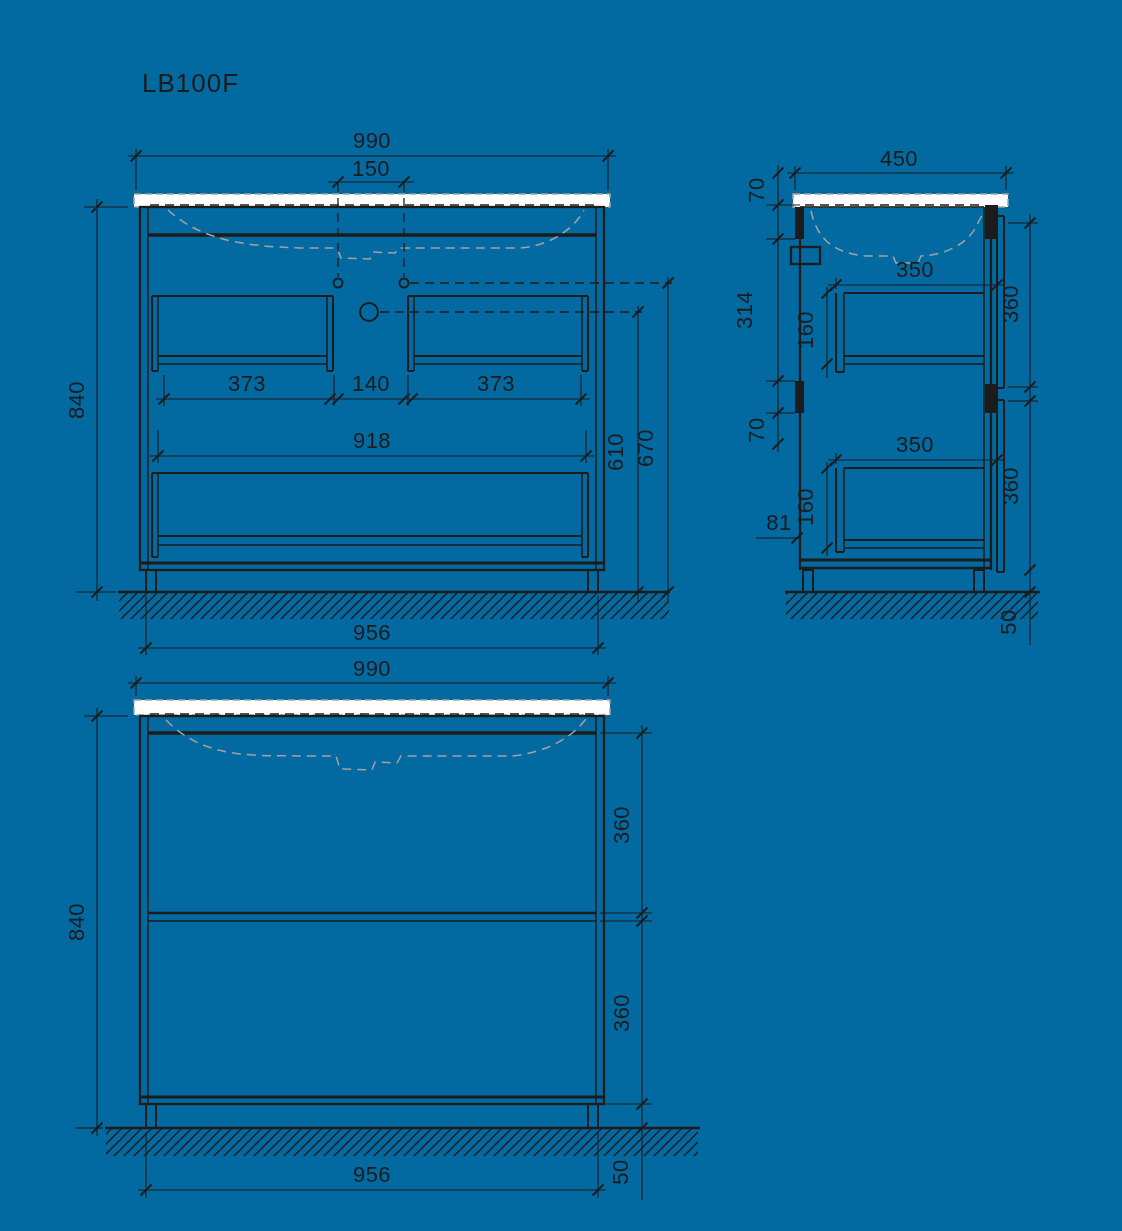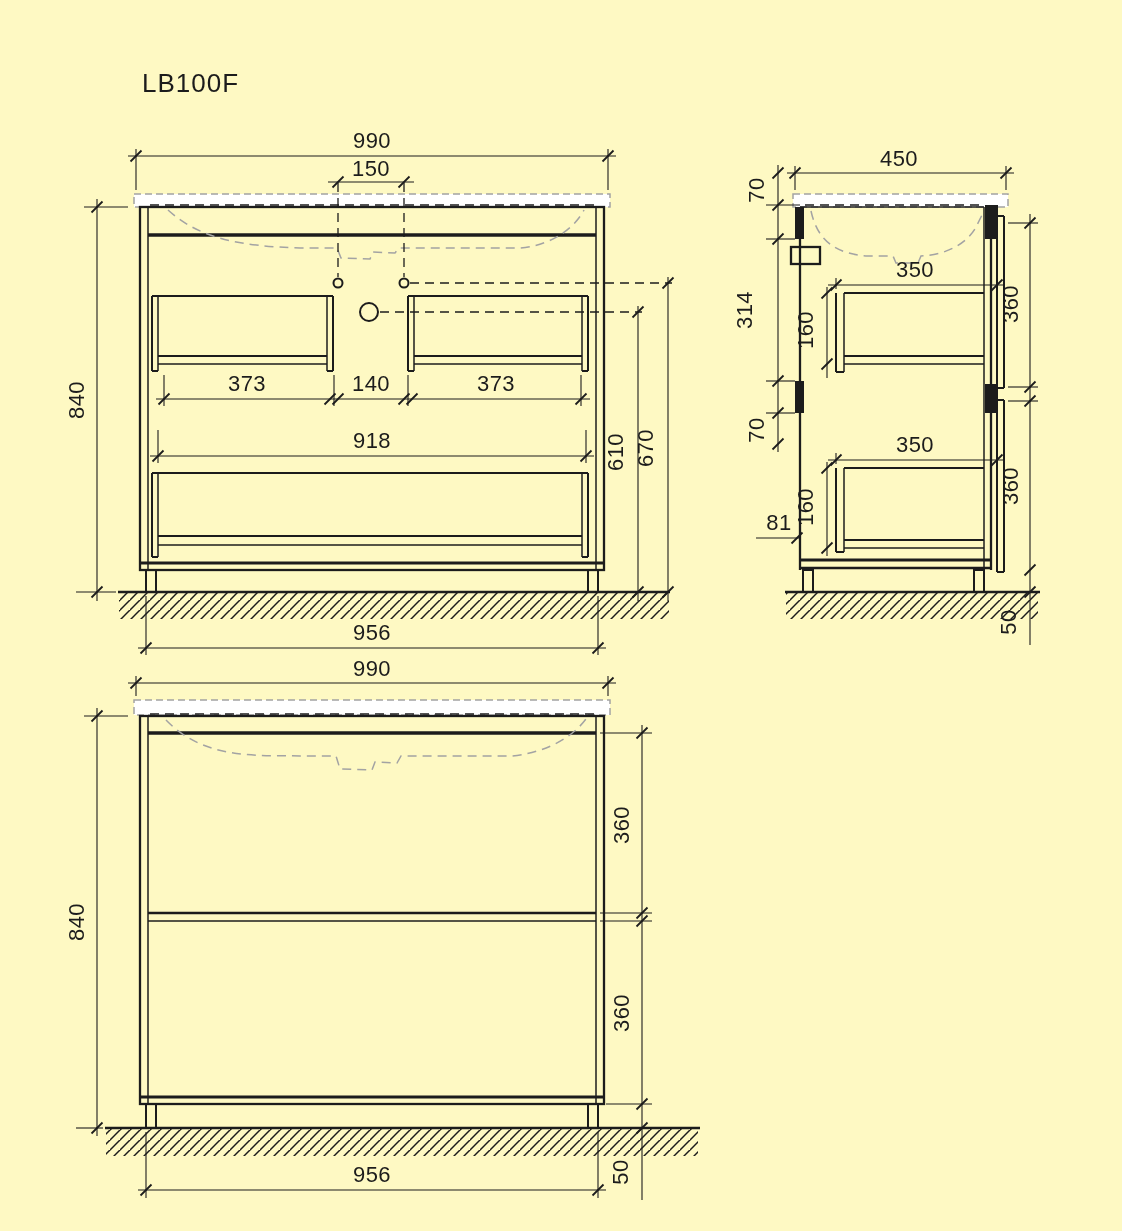--- a/index.html
+++ b/index.html
@@ -1,16 +1,16 @@
 <!DOCTYPE html>
 <html><head>
 <meta charset="utf-8">
 <style>
   html,body{margin:0;padding:0;background:#ffffff;}
-  #stage{position:relative;width:1122px;height:1231px;background:#fef9c3;overflow:hidden;}
+  #stage{position:relative;width:1122px;height:1231px;background:#0369a1;overflow:hidden;}
   svg{display:block;}
   text{font-family:"Liberation Sans", sans-serif;font-size:22px;fill:#1c1c1c;letter-spacing:0.5px;}
   .title-text{font-size:26px;letter-spacing:1px;}
   .ln{stroke:#1c1c1c;fill:none;stroke-width:1.1;}
   .w14{stroke-width:1.5;}
   .w2{stroke-width:2;}
   .w22{stroke-width:2.3;}
   .w26{stroke-width:2.7;}
   .w3{stroke-width:3.1;}
   .w32{stroke-width:3.4;}

